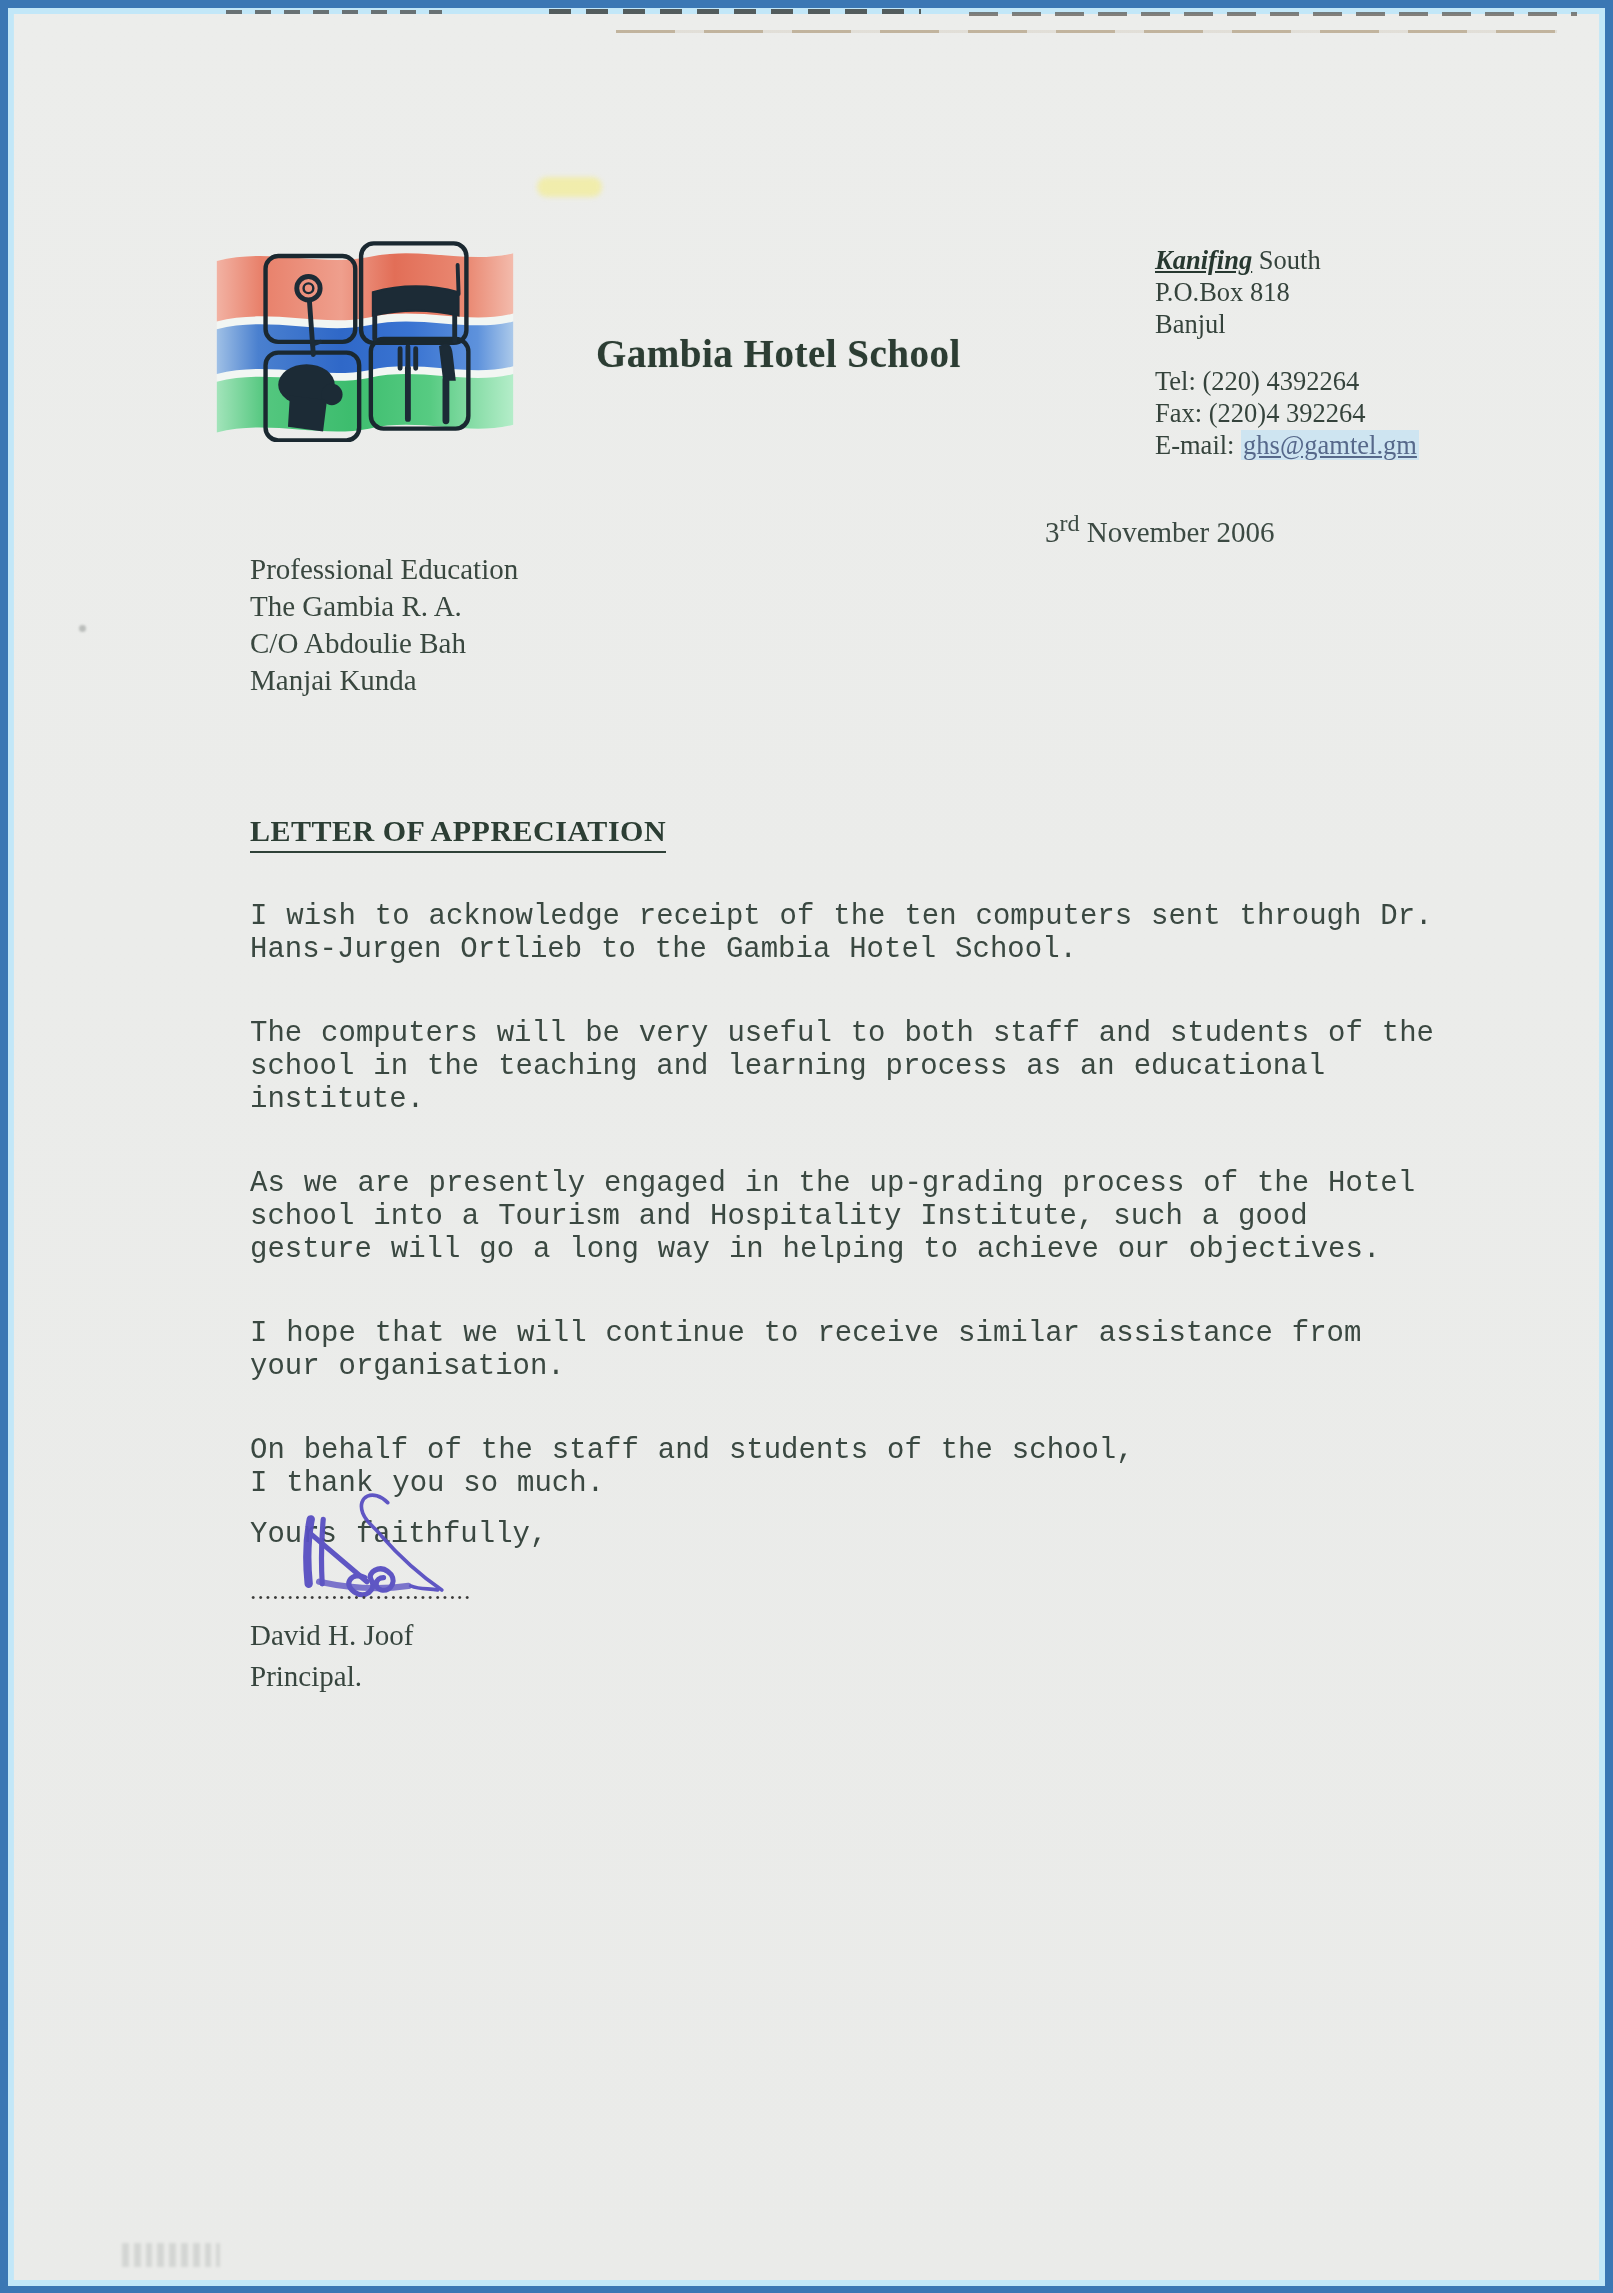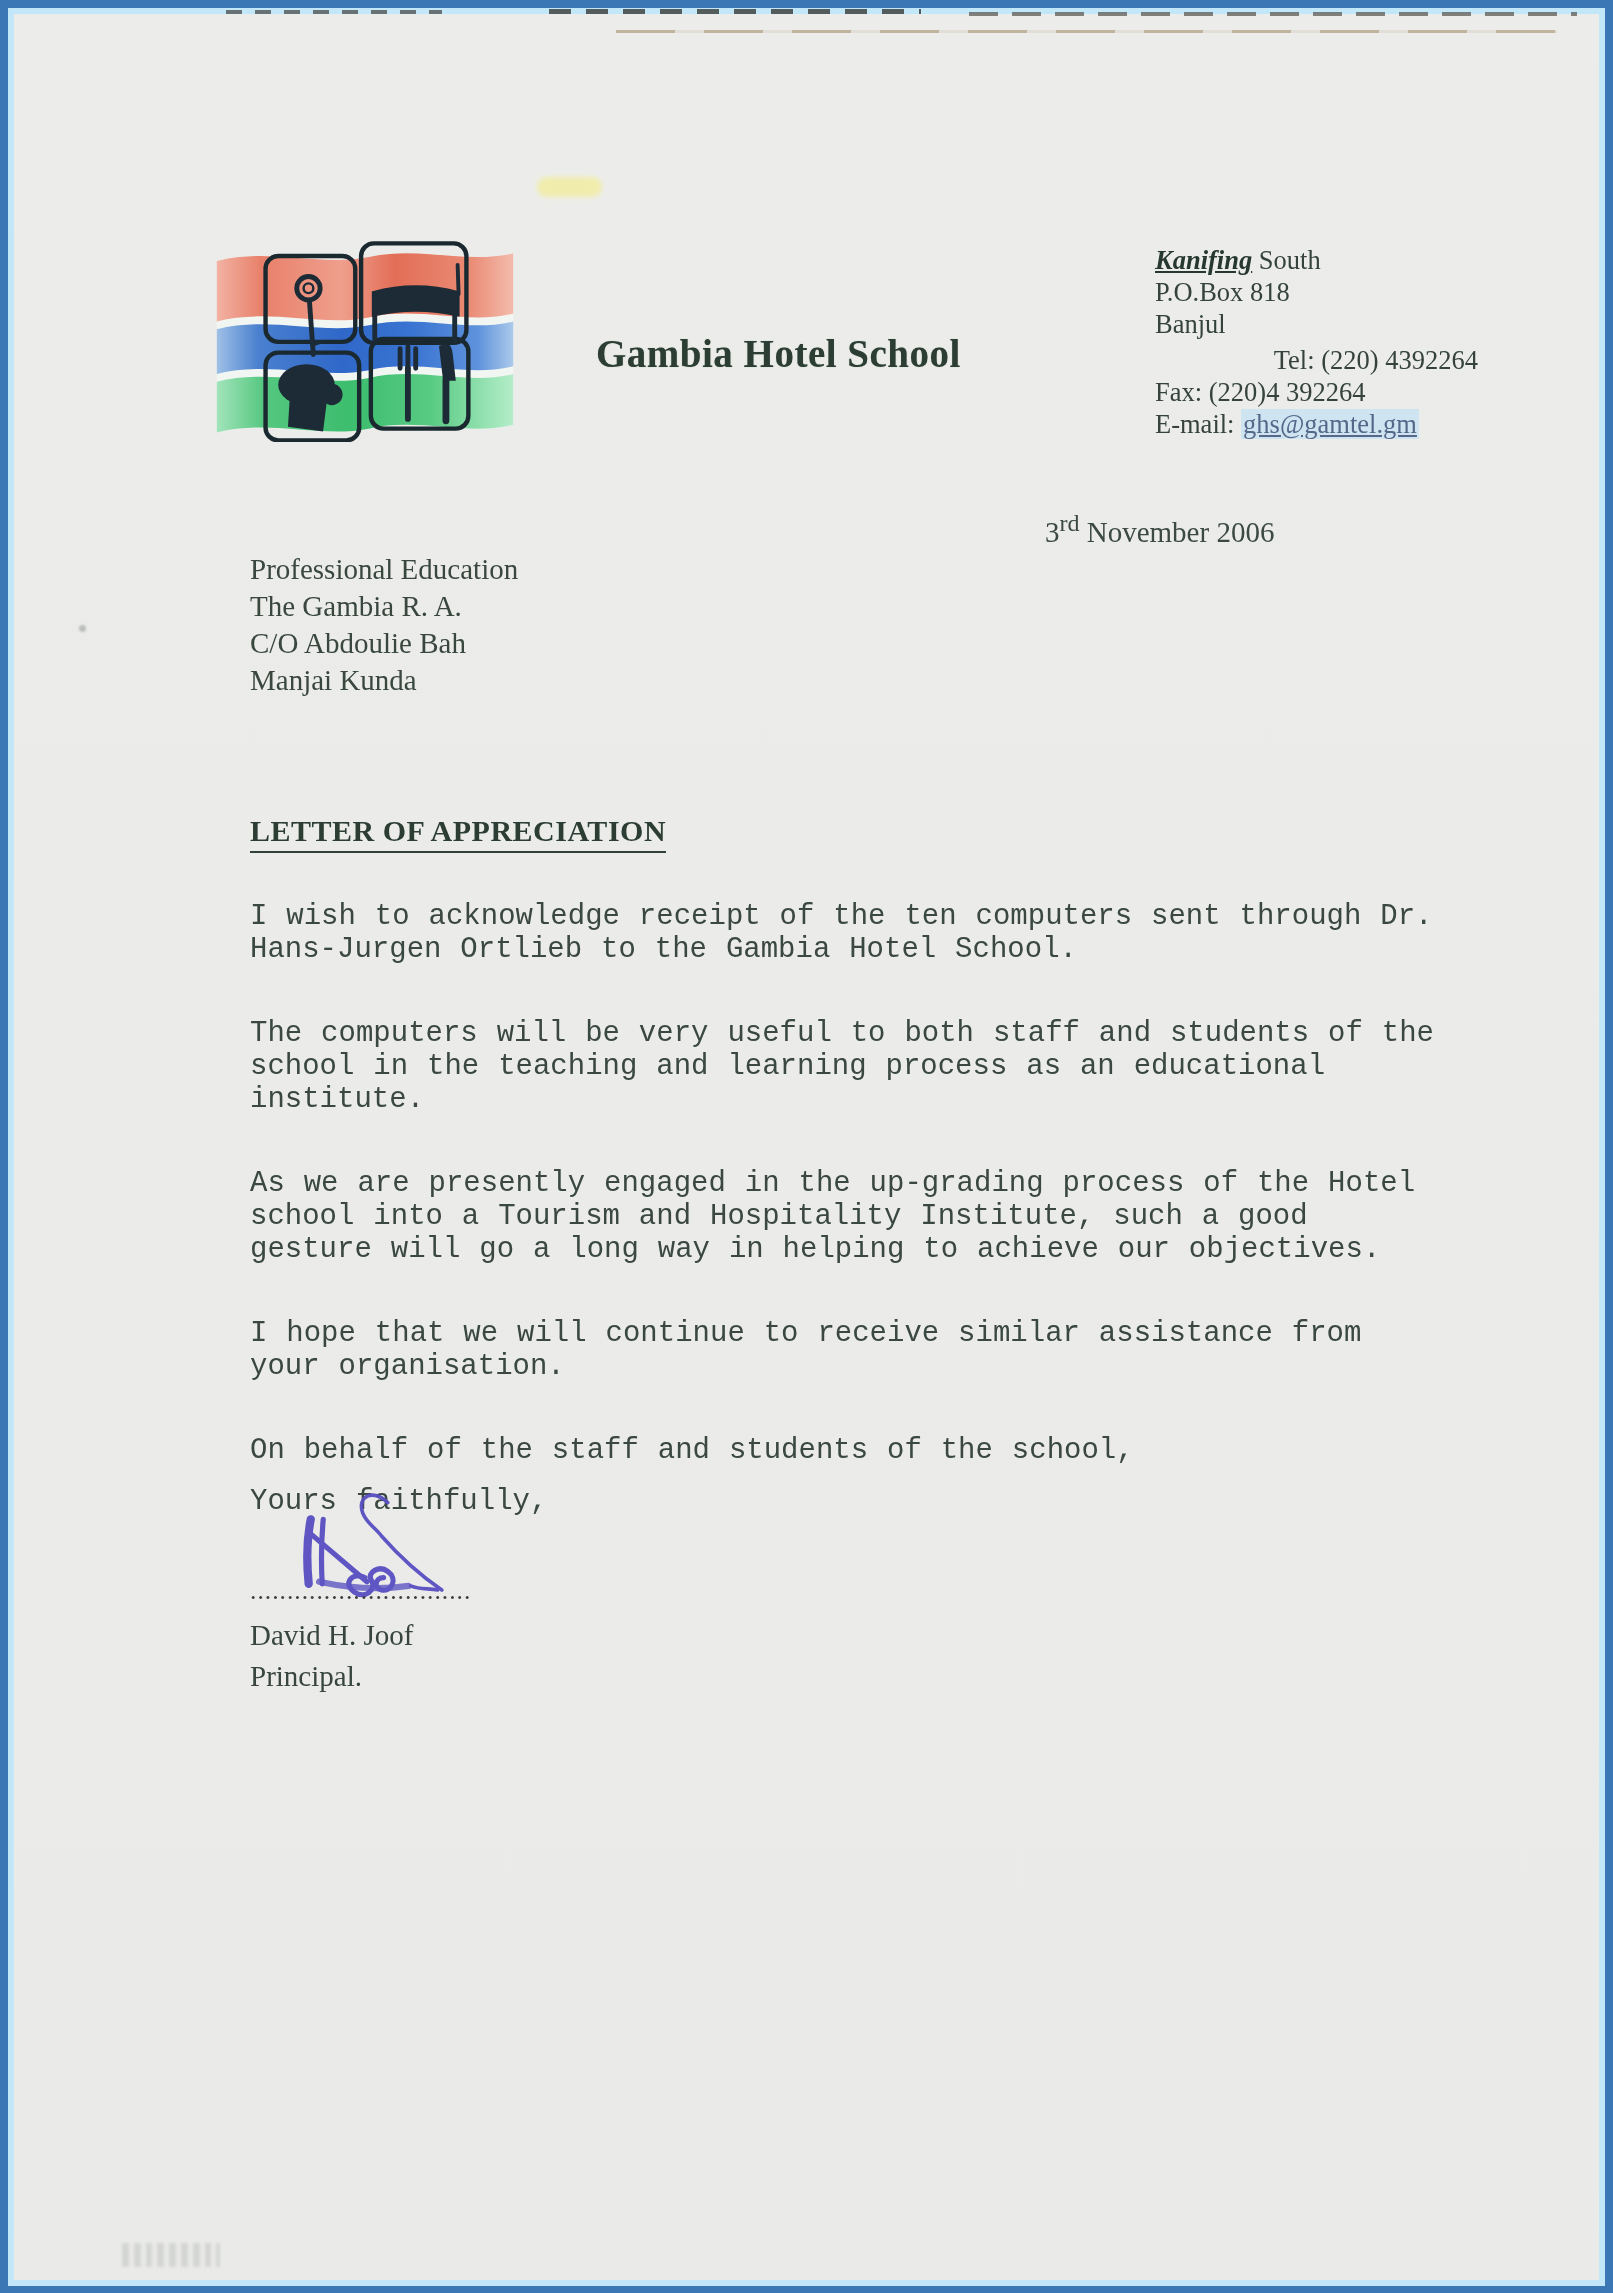--- a/index.html
+++ b/index.html
@@ -35,21 +35,21 @@
   
   .logo{position:absolute;left:201px;top:223px;width:312px;height:211px;}
   .school-name{
     position:absolute;left:588px;top:323px;width:480px;
     text-align:left;font-size:39px;font-weight:bold;letter-spacing:0.5px;
     color:#2c3d33;text-shadow:0 0 1px rgba(40,70,55,.35);
   }
   .contact-block{position:absolute;left:1147px;top:236px;width:323px;
     font-size:26.5px;line-height:32px;color:#35433c;}
   .contact-loc b{font-style:italic;text-decoration:underline;color:#273830;}
-  .contact-tel{margin-top:4px;text-align:right;}
+  .contact-tel{margin-top:25px;}
   .email-link{color:#56688a;text-decoration:underline;
     background:rgba(183,223,246,.55);padding:0 2px;}
   
   .date-line{position:absolute;left:1037px;top:502px;font-size:29px;color:#3c4a43;}
   .date-line sup{font-size:24px;}
   .recipient{position:absolute;left:242px;top:543px;font-size:29px;line-height:37px;color:#39473f;}
   
   .title-wrap{position:absolute;left:242px;top:806px;width:1186px;}
   .title-wrap span{
     display:inline-block;font-size:30px;font-weight:bold;letter-spacing:0.5px;
@@ -177,20 +177,21 @@
     <span>LETTER OF APPRECIATION</span>
   </div>
 
   <div class="letter-body">
     <p>I wish to acknowledge receipt of the ten computers sent through Dr. Hans-Jurgen Ortlieb to the Gambia Hotel School.</p>
     <p>The computers will be very useful to both staff and students of the school in the teaching and learning process as an educational institute.</p>
     <p>As we are presently engaged in the up-grading process of the Hotel school into a Tourism and Hospitality Institute, such a good gesture will go a long way in helping to achieve our objectives.</p>
     <p>I hope that we will continue to receive similar assistance from your organisation.</p>
     <div class="closing">
       <p>On behalf of the staff and students of the school,</p>
+      <p>I thank you so much.</p>
     </div>
     <p class="valediction">Yours faithfully,</p>
   </div>
 
   <svg class="sig-scribble" viewBox="0 0 200 120" aria-hidden="true">
     <g fill="none" stroke="#584fc2" stroke-linecap="round" stroke-linejoin="round" opacity=".95">
       <path d="M118,14 C104,0 88,8 94,24 C98,34 106,38 112,46 C126,62 144,80 170,98" stroke-width="3.5"></path>
       <path d="M44,30 C40,50 40,72 42,92" stroke-width="8"></path>
       <path d="M56,30 C54,52 54,74 55,92" stroke-width="5"></path>
       <path d="M44,44 L98,90" stroke-width="5"></path>

